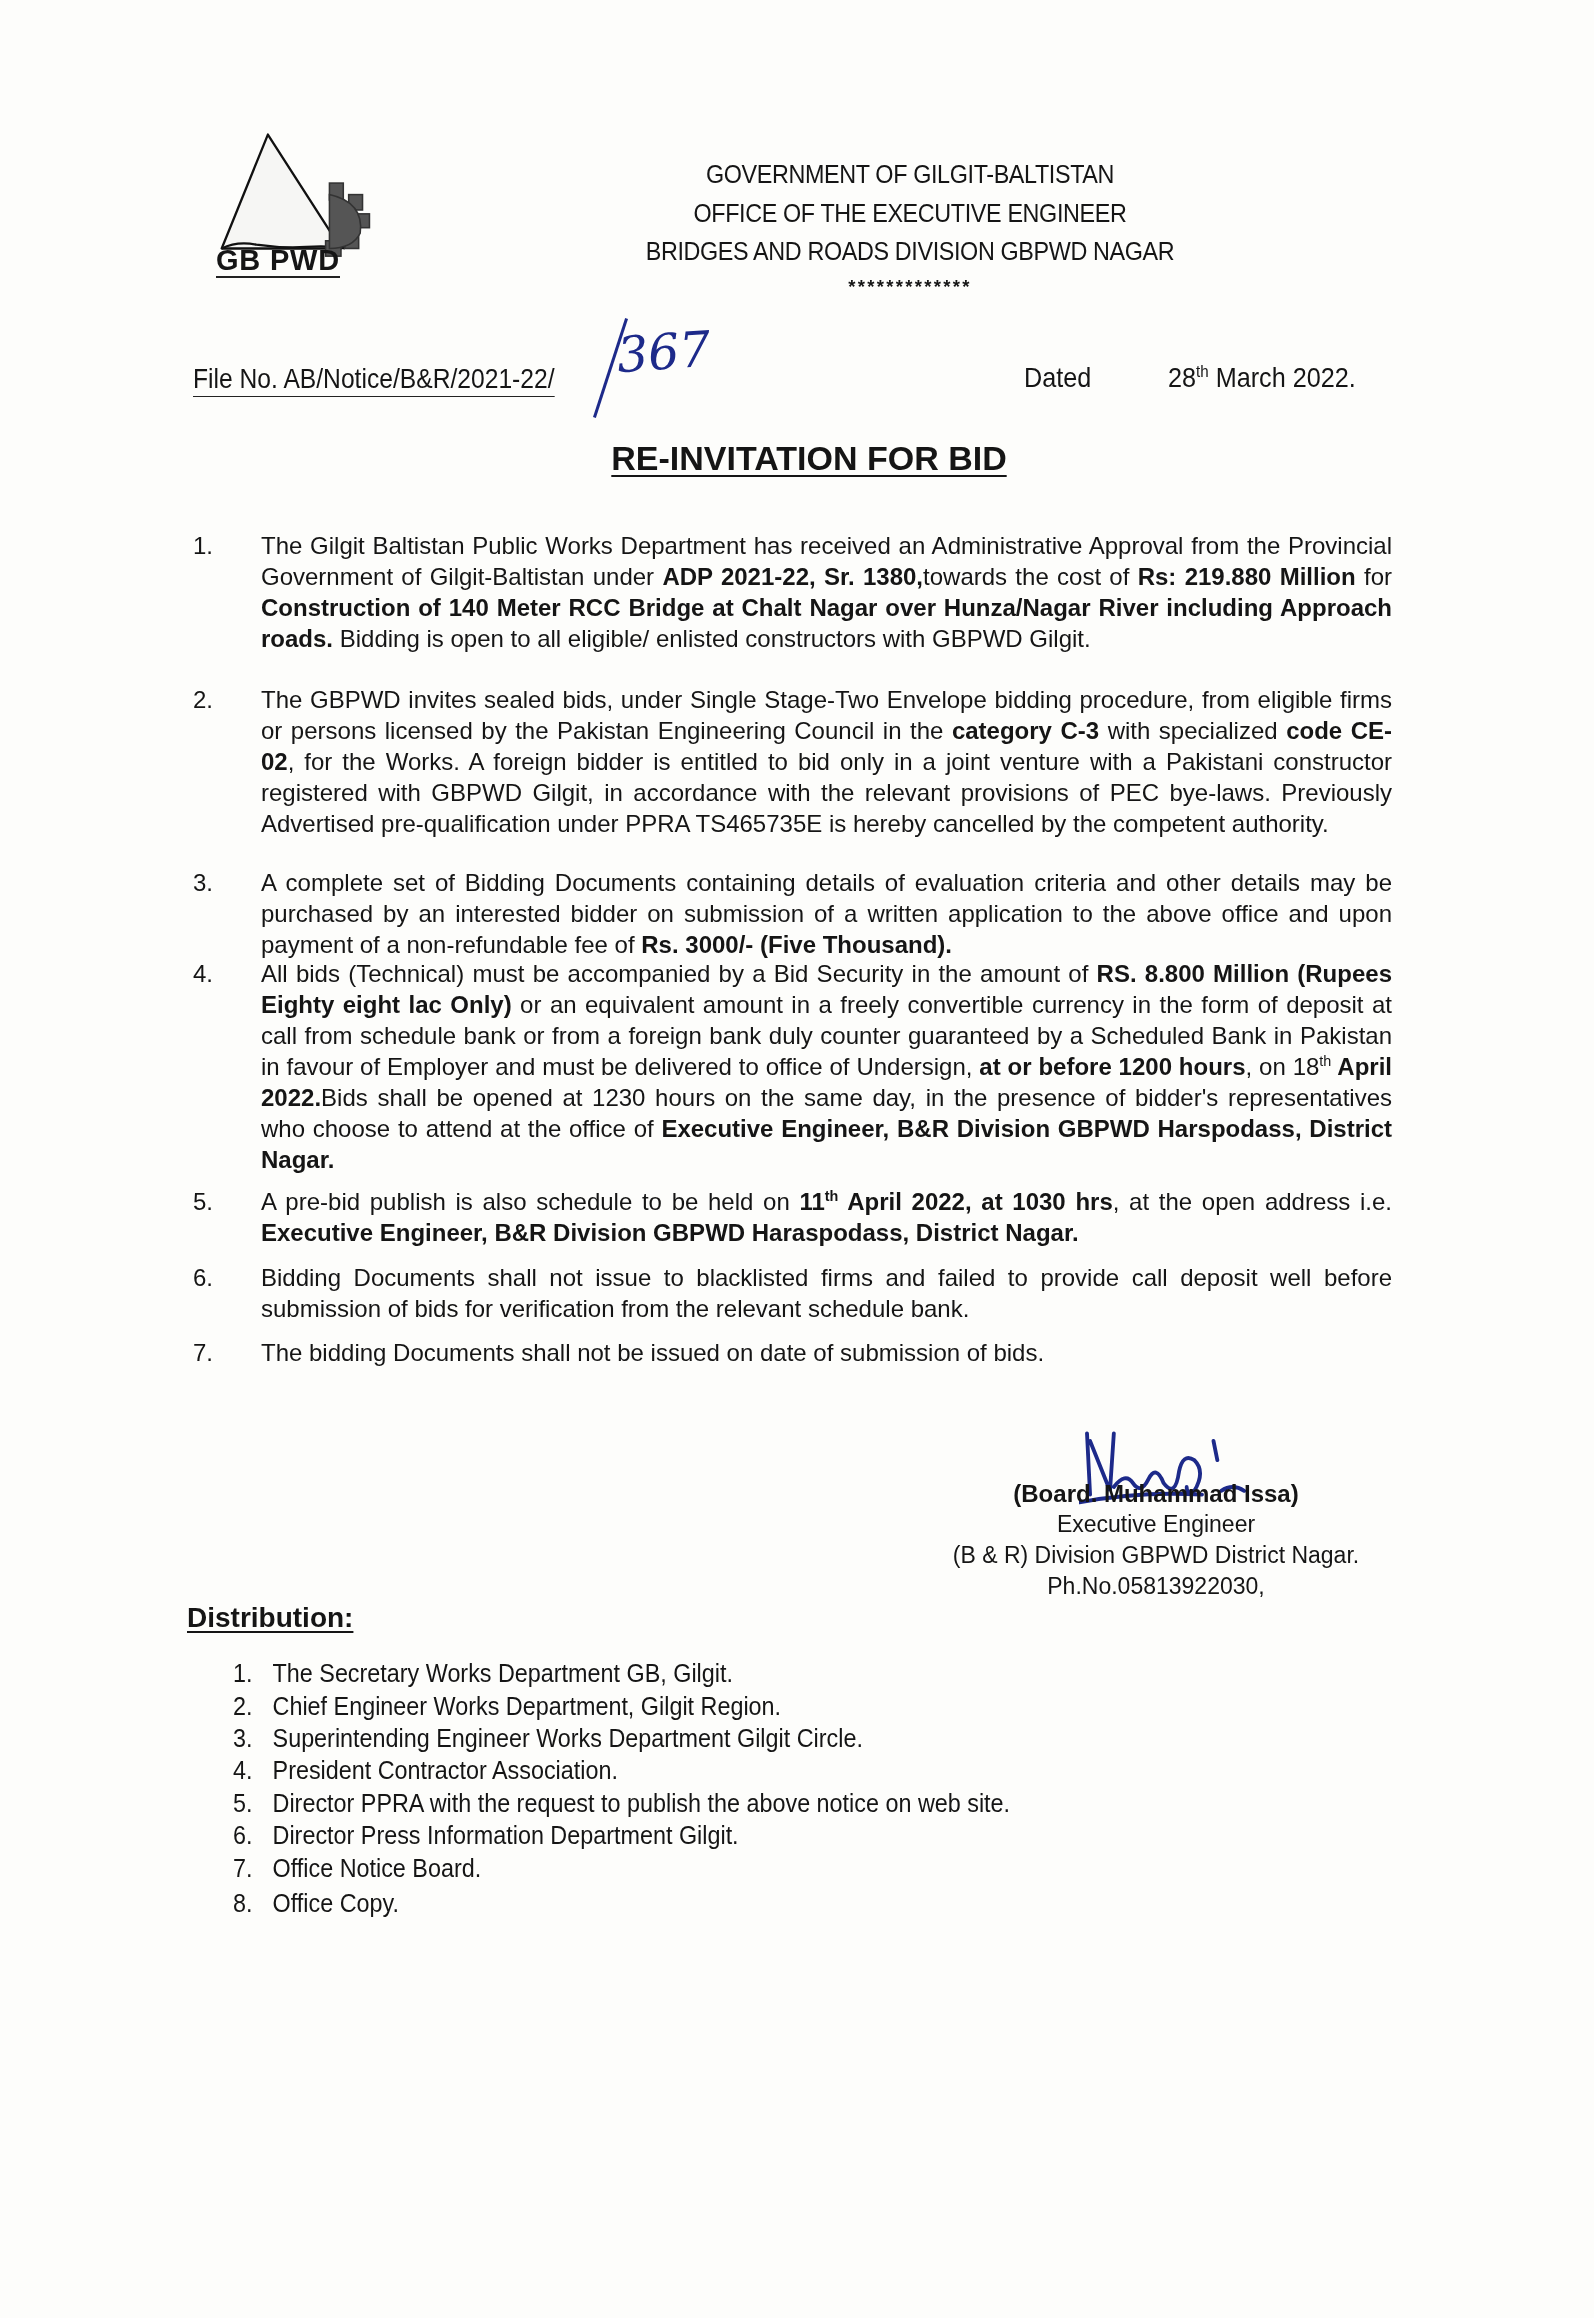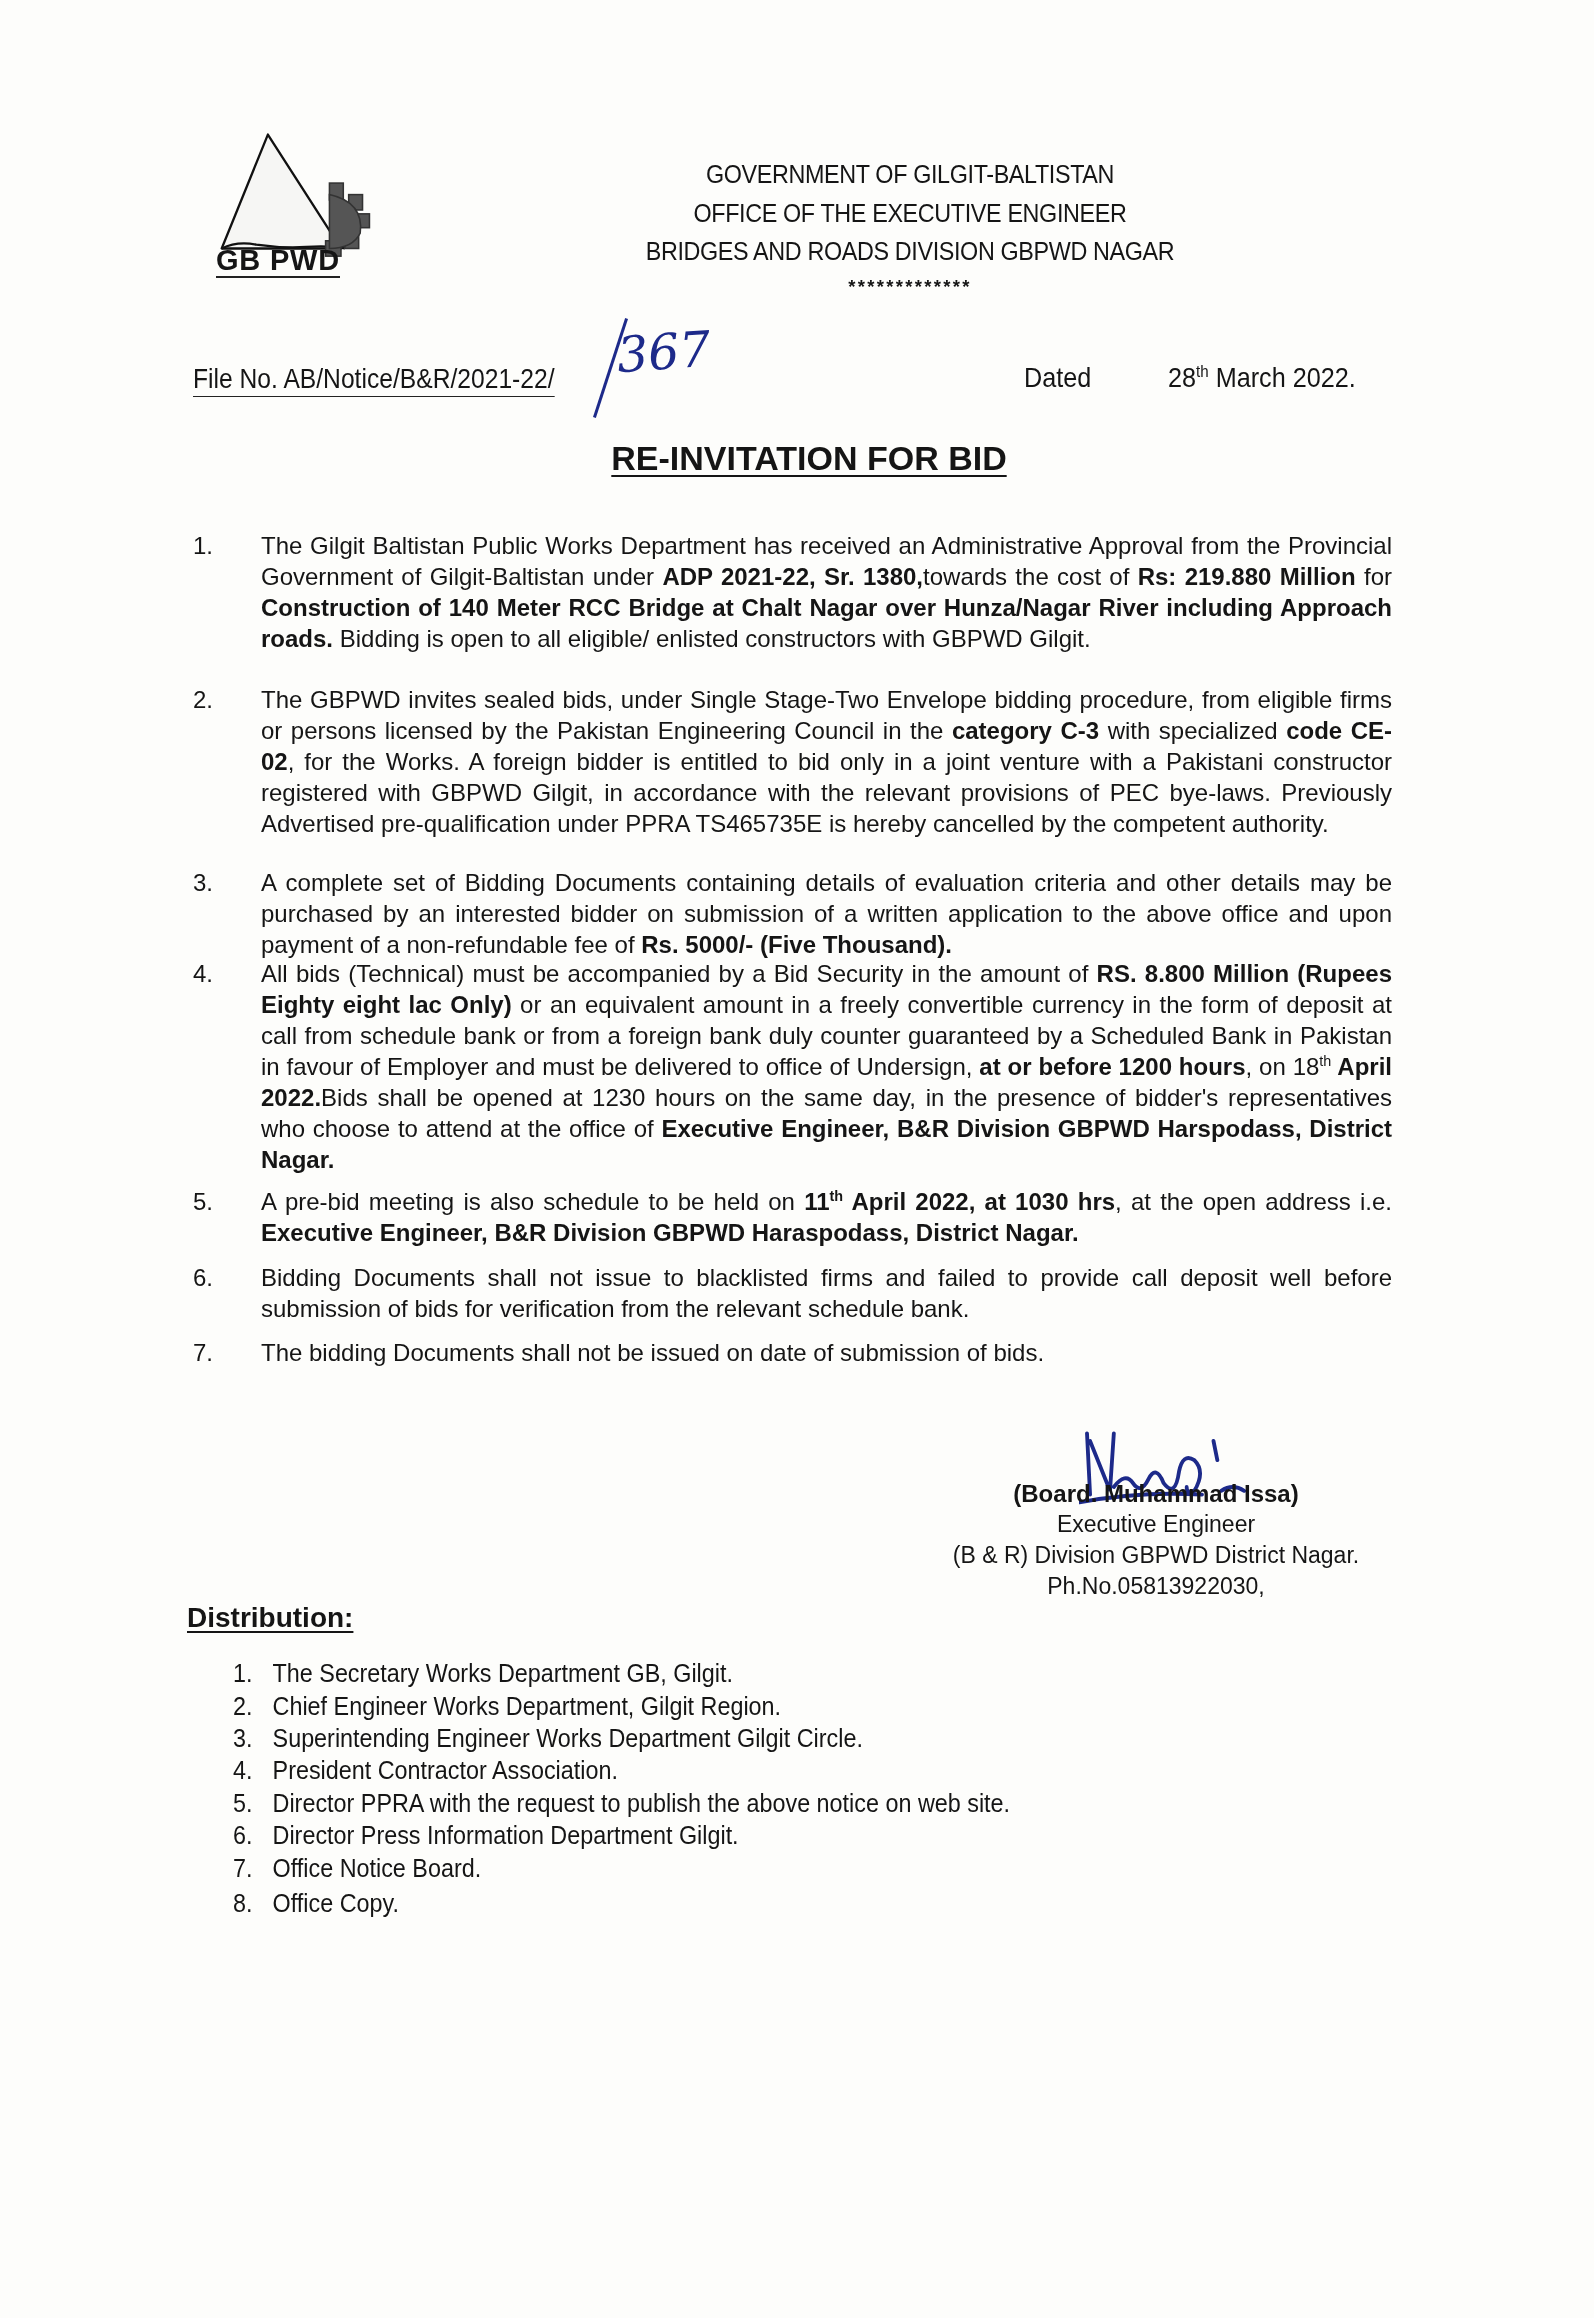--- a/index.html
+++ b/index.html
@@ -59,29 +59,29 @@
 <div class="abs para" style="top:530px;">
     <div class="num">1.</div>
     <div class="txt"><span>The Gilgit Baltistan Public Works Department has received an Administrative Approval from the Provincial Government of Gilgit-Baltistan under </span><span style="font-weight: bold;">ADP 2021-22, Sr. 1380,</span><span>towards the cost of </span><span style="font-weight: bold;">Rs: 219.880 Million</span><span> for </span><span style="font-weight: bold;">Construction of 140 Meter RCC Bridge at Chalt Nagar over Hunza/Nagar River including Approach roads.</span><span> Bidding is open to all eligible/ enlisted constructors with GBPWD Gilgit.</span></div>
   </div>
 <div class="abs para" style="top:684px;">
     <div class="num">2.</div>
     <div class="txt"><span>The GBPWD invites sealed bids, under Single Stage-Two Envelope bidding procedure, from eligible firms or persons licensed by the Pakistan Engineering Council in the </span><span style="font-weight: bold;">category C-3</span><span> with specialized </span><span style="font-weight: bold;">code CE-02</span><span>, for the Works. A foreign bidder is entitled to bid only in a joint venture with a Pakistani constructor registered with GBPWD Gilgit, in accordance with the relevant provisions of PEC bye-laws. Previously Advertised pre-qualification under PPRA TS465735E is hereby cancelled by the competent authority.</span></div>
   </div>
 <div class="abs para" style="top:867px;">
     <div class="num">3.</div>
-    <div class="txt"><span>A complete set of Bidding Documents containing details of evaluation criteria and other details may be purchased by an interested bidder on submission of a written application to the above office and upon payment of a non-refundable fee of </span><span style="font-weight: bold;">Rs. 5000/- (Five Thousand).</span></div>
+    <div class="txt"><span>A complete set of Bidding Documents containing details of evaluation criteria and other details may be purchased by an interested bidder on submission of a written application to the above office and upon payment of a non-refundable fee of </span><span style="font-weight: bold;">Rs. 3000/- (Five Thousand).</span></div>
   </div>
 <div class="abs para" style="top:958px;">
     <div class="num">4.</div>
     <div class="txt"><span>All bids (Technical) must be accompanied by a Bid Security in the amount of </span><span style="font-weight: bold;">RS. 8.800 Million (Rupees Eighty eight lac Only)</span><span> or an equivalent amount in a freely convertible currency in the form of deposit at call from schedule bank or from a foreign bank duly counter guaranteed by a Scheduled Bank in Pakistan in favour of Employer and must be delivered to office of Undersign, </span><span style="font-weight: bold;">at or before 1200 hours</span><span>, on 18</span><sup>th</sup><span style="font-weight: bold;"> April 2022.</span><span>Bids shall be opened at 1230 hours on the same day, in the presence of bidder's representatives who choose to attend at the office of </span><span style="font-weight: bold;">Executive Engineer, B&amp;R Division GBPWD Harspodass, District Nagar.</span></div>
   </div>
 <div class="abs para" style="top:1186px;">
     <div class="num">5.</div>
-    <div class="txt"><span>A pre-bid meeting is also schedule to be held on </span><span style="font-weight: bold;">11</span><sup style="font-weight: bold;">th</sup><span style="font-weight: bold;"> April 2022, at 1030 hrs</span><span>, at the open address i.e. </span><span style="font-weight: bold; margin-top: 44px;">Executive Engineer, B&amp;R Division GBPWD Haraspodass, District Nagar.</span></div>
+    <div class="txt"><span>A pre-bid publish is also schedule to be held on </span><span style="font-weight: bold;">11</span><sup style="font-weight: bold;">th</sup><span style="font-weight: bold;"> April 2022, at 1030 hrs</span><span>, at the open address i.e. </span><span style="font-weight: bold; margin-top: 44px;">Executive Engineer, B&amp;R Division GBPWD Haraspodass, District Nagar.</span></div>
   </div>
 <div class="abs para" style="top:1262px;">
     <div class="num">6.</div>
     <div class="txt"><span>Bidding Documents shall not issue to blacklisted firms and failed to provide call deposit well before submission of bids for verification from the relevant schedule bank.</span></div>
   </div>
 <div class="abs para" style="top:1337px;">
     <div class="num">7.</div>
     <div class="txt"><span>The bidding Documents shall not be issued on date of submission of bids.</span></div>
   </div>
 

